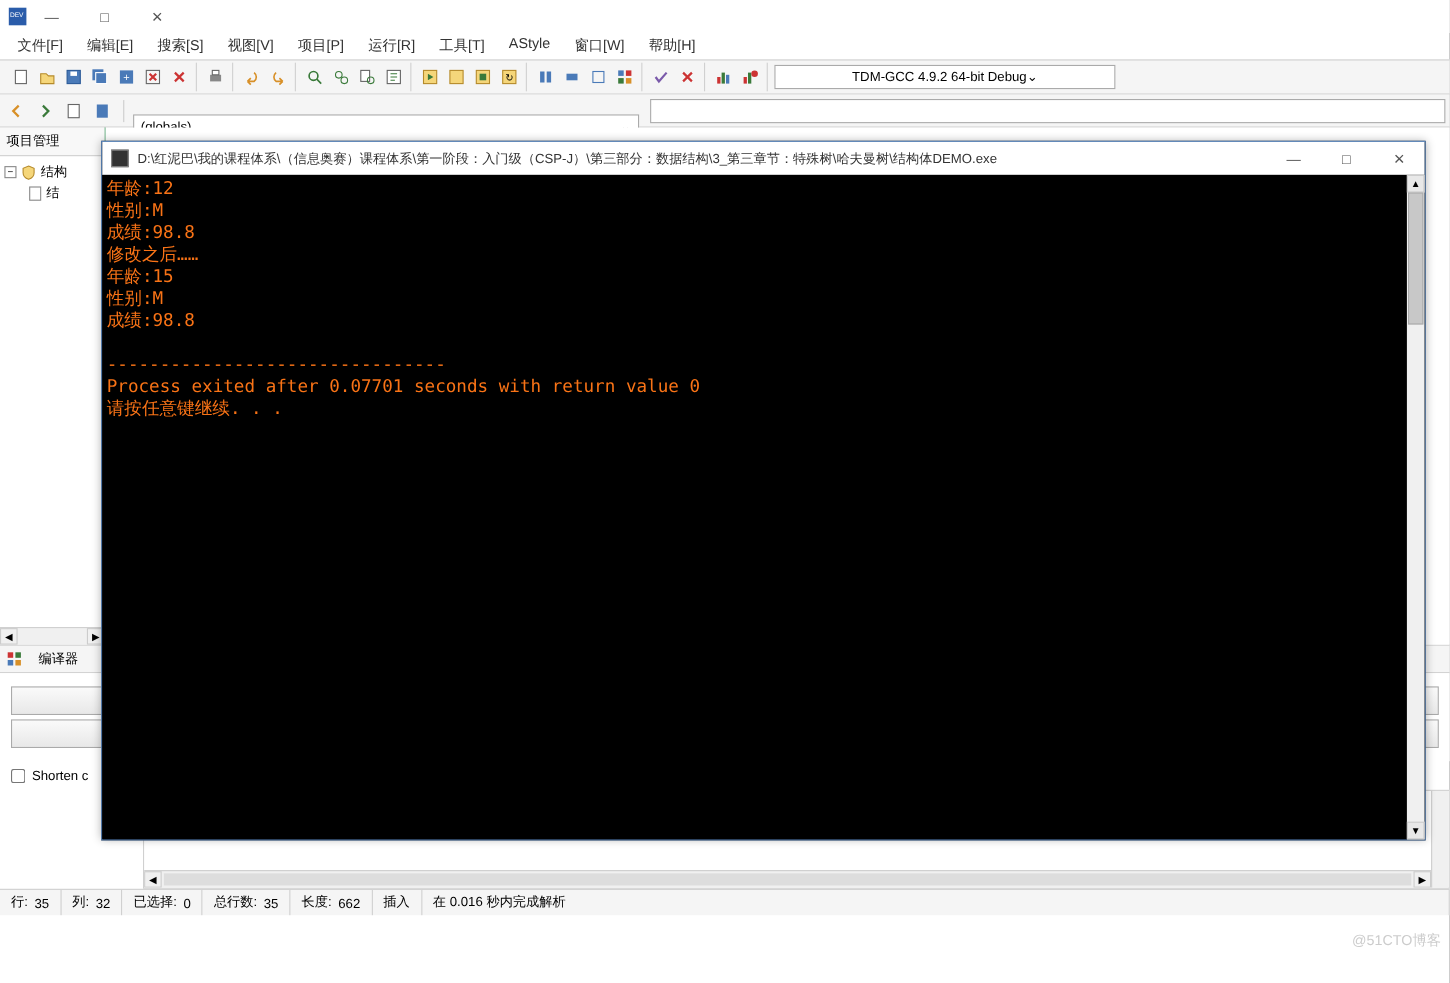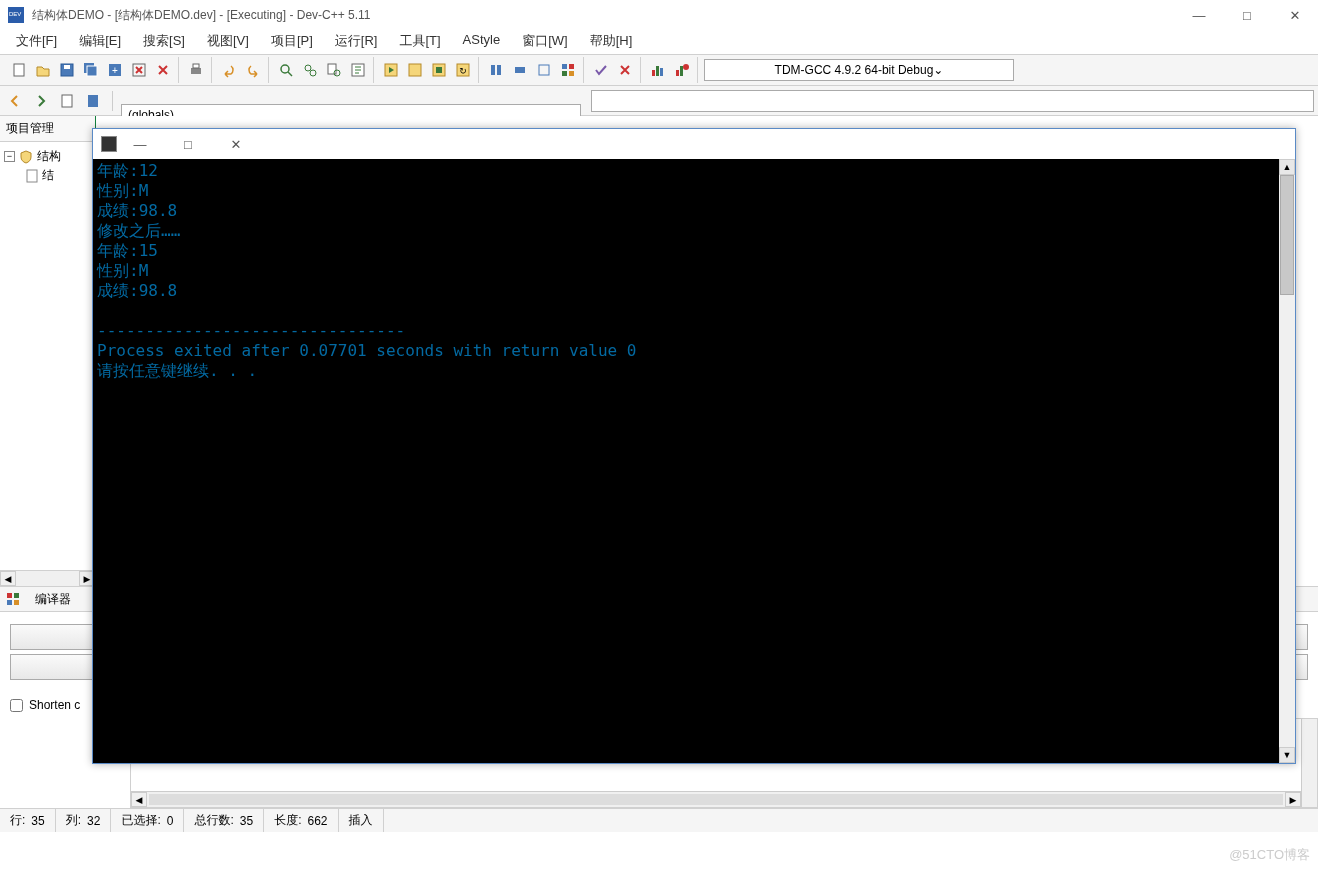--- a/index.html
+++ b/index.html
@@ -51,35 +51,34 @@
 .compile-output .vscroll { position: absolute; top: 0; right: 0; bottom: 0; width: 16px; background: #f0f0f0; border-left: 1px solid #ccc; }
 
 .statusbar { height: 24px; border-top: 1px solid #d0d0d0; display: flex; align-items: center; background: #f5f5f5; font-size: 12px; }
 .statusbar .cell { padding: 0 10px; border-right: 1px solid #d0d0d0; height: 100%; display: flex; align-items: center; gap: 6px; }
 
 
 .console-window { position: absolute; top: 128px; left: 92px; width: 1204px; height: 636px; background: #000; border: 1px solid #5a8ac6; box-shadow: 0 0 8px rgba(0,0,0,0.3); display: flex; flex-direction: column; }
 .console-titlebar { height: 30px; background: #fff; display: flex; align-items: center; padding: 0 8px; color: #333; font-size: 12px; }
 .console-titlebar .cicon { width: 16px; height: 16px; background: #333; margin-right: 8px; border: 1px solid #888; }
 .console-titlebar .ctitle { flex: 1; white-space: nowrap; overflow: hidden; }
-.console-body { flex: 1; background: #000; color: #0369a1; font-family: "SimSun", monospace; font-size: 16px; padding: 2px 4px; line-height: 20px; white-space: pre; overflow: hidden; position: relative; }
+.console-body { flex: 1; background: #000; color: #f97316; font-family: "SimSun", monospace; font-size: 16px; padding: 2px 4px; line-height: 20px; white-space: pre; overflow: hidden; position: relative; }
 .console-vscroll { position: absolute; top: 30px; right: 0; bottom: 0; width: 16px; background: #f0f0f0; }
 .console-vscroll .thumb { position: absolute; top: 16px; left: 1px; right: 1px; height: 120px; background: #c8c8c8; border: 1px solid #aaa; }
 .console-vscroll .arrow { width: 100%; height: 16px; background: #e8e8e8; border: 1px solid #ccc; display:flex; align-items:center; justify-content:center; font-size:9px; }
 
 .watermark { position: absolute; right: 8px; bottom: 30px; color: #ccc; font-size: 13px; }
 
 svg { display: block; }
 </style>
 </head>
 <body>
 
 <div class="ide-titlebar">
   <div class="app-icon"></div>
-  <div class="title">结构体DEMO - [结构体DEMO.dev] - [Executing] - Dev-C++ 5.11</div>
   <div class="win-controls">
     <span>―</span>
     <span>□</span>
     <span>✕</span>
   </div>
 </div>
 
 <div class="menubar">
   <span class="menu-item">文件[F]</span>
   <span class="menu-item">编辑[E]</span>
@@ -373,25 +372,29 @@
       <span>总行数:</span>
       <span>35</span>
     </div>
   <div class="cell">
       <span>长度:</span>
       <span>662</span>
     </div>
   <div class="cell">
       <span>插入</span>
     </div>
+  <div class="cell" style="flex:1">
+      <span>在 0.016 秒内完成解析</span>
+    </div>
 </div>
 
 <div class="console-window">
   <div class="console-titlebar">
     <div class="cicon"></div>
+    <div class="ctitle">D:\红泥巴\我的课程体系\（信息奥赛）课程体系\第一阶段：入门级（CSP-J）\第三部分：数据结构\3_第三章节：特殊树\哈夫曼树\结构体DEMO.exe</div>
     <div class="win-controls">
       <span>―</span>
       <span>□</span>
       <span>✕</span>
     </div>
   </div>
   <div class="console-body" id="console-body">年龄:12
 性别:M
 成绩:98.8
 修改之后……

